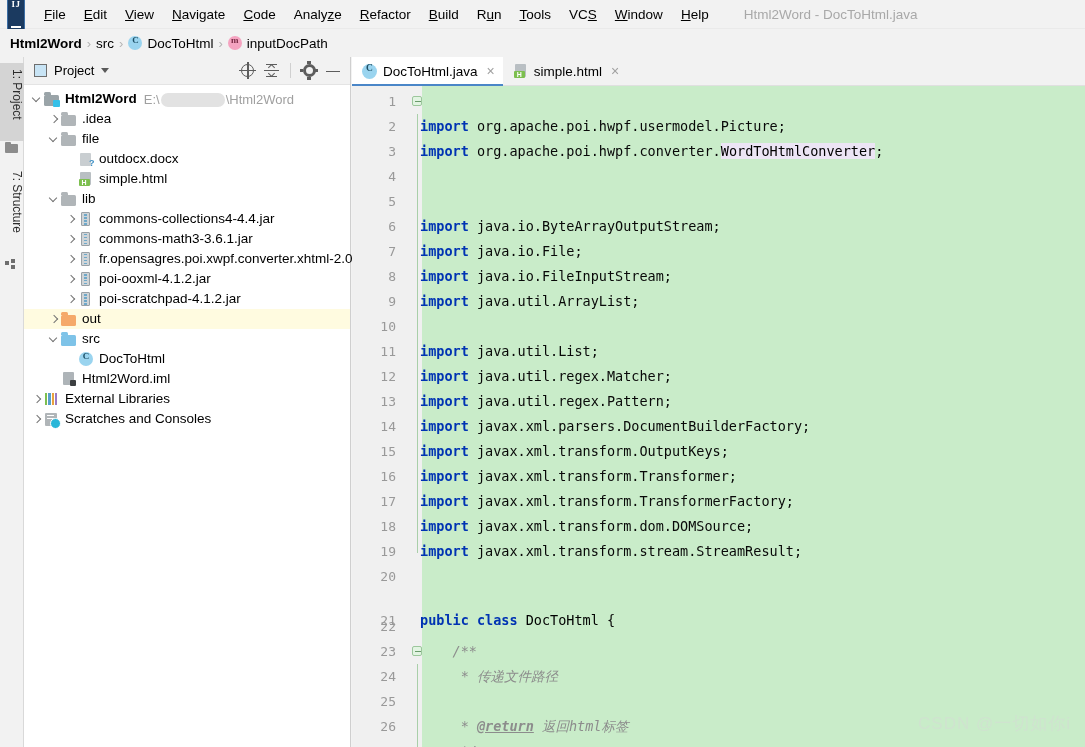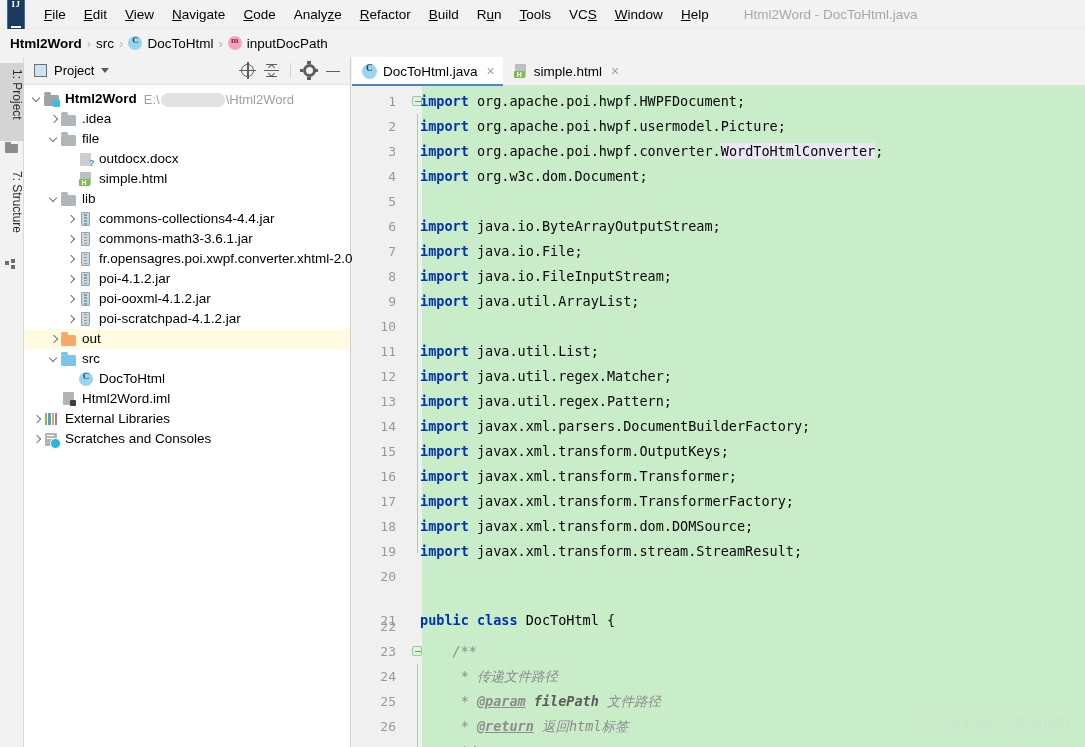--- a/index.html
+++ b/index.html
@@ -478,27 +478,20 @@
           <span class="ticon">
             <span class="fi-jar"></span>
           </span>
           <span class="tlabel">fr.opensagres.poi.xwpf.converter.xhtml-2.0.</span>
         </div>
         <div class="trow" style="padding-left: 40px;">
           <span class="arrow right"></span>
           <span class="ticon">
             <span class="fi-jar"></span>
           </span>
-          <span class="tlabel">poi-4.1.2.jar</span>
-        </div>
-        <div class="trow" style="padding-left: 40px;">
-          <span class="arrow right"></span>
-          <span class="ticon">
-            <span class="fi-jar"></span>
-          </span>
           <span class="tlabel">poi-ooxml-4.1.2.jar</span>
         </div>
         <div class="trow" style="padding-left: 40px;">
           <span class="arrow right"></span>
           <span class="ticon">
             <span class="fi-jar"></span>
           </span>
           <span class="tlabel">poi-scratchpad-4.1.2.jar</span>
         </div>
         <div class="trow sel" style="padding-left: 23px;">
@@ -566,45 +559,45 @@
           </span>
           <span>simple.html</span>
           <span class="tclose">×</span>
         </div>
       </div>
     <div id="code-view">
       <div id="gutter"></div>
       <div id="fold-strip"></div>
       <div id="code-bg"></div>
       <div id="code-lines">
-          <div class="cline" style="top: 3px;"><span class="lnum">1</span><span class="ctext"><span class="kw">import </span><span class="pl">org.apache.poi.hwpf.HWPFDocument;</span></span></div>
+          <div class="cline" style="top: 3px;"><span class="lnum">1</span></div>
           <div class="cline" style="top: 28px;"><span class="lnum">2</span><span class="ctext"><span class="kw">import </span><span class="pl">org.apache.poi.hwpf.usermodel.Picture;</span></span></div>
           <div class="cline" style="top: 53px;"><span class="lnum">3</span><span class="ctext"><span class="kw">import </span><span class="pl">org.apache.poi.hwpf.converter.</span><span class="hl-ident">WordToHtmlConverter</span><span class="pl">;</span></span></div>
-          <div class="cline" style="top: 78px;"><span class="lnum">4</span><span class="ctext"><span class="kw">import </span><span class="pl">org.w3c.dom.Document;</span></span></div>
+          <div class="cline" style="top: 78px;"><span class="lnum">4</span></div>
           <div class="cline" style="top: 103px;"><span class="lnum">5</span><span class="ctext"></span></div>
           <div class="cline" style="top: 128px;"><span class="lnum">6</span><span class="ctext"><span class="kw">import </span><span class="pl">java.io.ByteArrayOutputStream;</span></span></div>
           <div class="cline" style="top: 153px;"><span class="lnum">7</span><span class="ctext"><span class="kw">import </span><span class="pl">java.io.File;</span></span></div>
           <div class="cline" style="top: 178px;"><span class="lnum">8</span><span class="ctext"><span class="kw">import </span><span class="pl">java.io.FileInputStream;</span></span></div>
           <div class="cline" style="top: 203px;"><span class="lnum">9</span><span class="ctext"><span class="kw">import </span><span class="pl">java.util.ArrayList;</span></span></div>
           <div class="cline" style="top: 228px;"><span class="lnum">10</span></div>
           <div class="cline" style="top: 253px;"><span class="lnum">11</span><span class="ctext"><span class="kw">import </span><span class="pl">java.util.List;</span></span></div>
           <div class="cline" style="top: 278px;"><span class="lnum">12</span><span class="ctext"><span class="kw">import </span><span class="pl">java.util.regex.Matcher;</span></span></div>
           <div class="cline" style="top: 303px;"><span class="lnum">13</span><span class="ctext"><span class="kw">import </span><span class="pl">java.util.regex.Pattern;</span></span></div>
           <div class="cline" style="top: 328px;"><span class="lnum">14</span><span class="ctext"><span class="kw">import </span><span class="pl">javax.xml.parsers.DocumentBuilderFactory;</span></span></div>
           <div class="cline" style="top: 353px;"><span class="lnum">15</span><span class="ctext"><span class="kw">import </span><span class="pl">javax.xml.transform.OutputKeys;</span></span></div>
           <div class="cline" style="top: 378px;"><span class="lnum">16</span><span class="ctext"><span class="kw">import </span><span class="pl">javax.xml.transform.Transformer;</span></span></div>
           <div class="cline" style="top: 403px;"><span class="lnum">17</span><span class="ctext"><span class="kw">import </span><span class="pl">javax.xml.transform.TransformerFactory;</span></span></div>
           <div class="cline" style="top: 428px;"><span class="lnum">18</span><span class="ctext"><span class="kw">import </span><span class="pl">javax.xml.transform.dom.DOMSource;</span></span></div>
           <div class="cline" style="top: 453px;"><span class="lnum">19</span><span class="ctext"><span class="kw">import </span><span class="pl">javax.xml.transform.stream.StreamResult;</span></span></div>
           <div class="cline" style="top: 478px;"><span class="lnum">20</span><span class="ctext"></span></div>
           <div class="cline" style="top: 506px; margin-top: 16px;"><span class="lnum">21</span><span class="ctext"><span class="kw">public class </span><span class="cls-name">DocToHtml </span><span class="pl">{</span></span></div>
           <div class="cline" style="top: 528px; padding-left: 34px;"><span class="lnum">22</span><span class="ctext"></span></div>
           <div class="cline" style="top: 553px;"><span class="lnum">23</span><span class="ctext"><span class="cm">    /**</span></span></div>
           <div class="cline" style="top: 578px;"><span class="lnum">24</span><span class="ctext"><span class="cm">     * 传递文件路径</span></span></div>
-          <div class="cline" style="top: 603px;"><span class="lnum">25</span><span class="ctext"><span class="cm">     * </span><span class="tag">@param</span><span class="cm" style="font-weight: bold; color: rgb(90, 90, 90);"> filePath</span><span class="cm"> 文件路径</span></span></div>
+          <div class="cline" style="top: 603px;"><span class="lnum">25</span></div>
           <div class="cline" style="top: 628px;"><span class="lnum">26</span><span class="ctext"><span class="cm">     * </span><span class="tag">@return</span><span class="cm"> 返回html标签</span></span></div>
           <div class="cline" style="top: 653px;"><span class="lnum">27</span><span class="ctext"><span class="cm">     */</span></span></div>
         </div>
       <div id="watermark">CSDN @一切如你i</div>
     <div class="fold-mark" style="top: 10px;"></div>
         <div class="fold-line" style="top: 28px; height: 25px;"></div>
         <div class="fold-line" style="top: 53px; height: 25px;"></div>
         <div class="fold-line" style="top: 78px; height: 25px;"></div>
         <div class="fold-line" style="top: 103px; height: 25px;"></div>
         <div class="fold-line" style="top: 128px; height: 25px;"></div>

